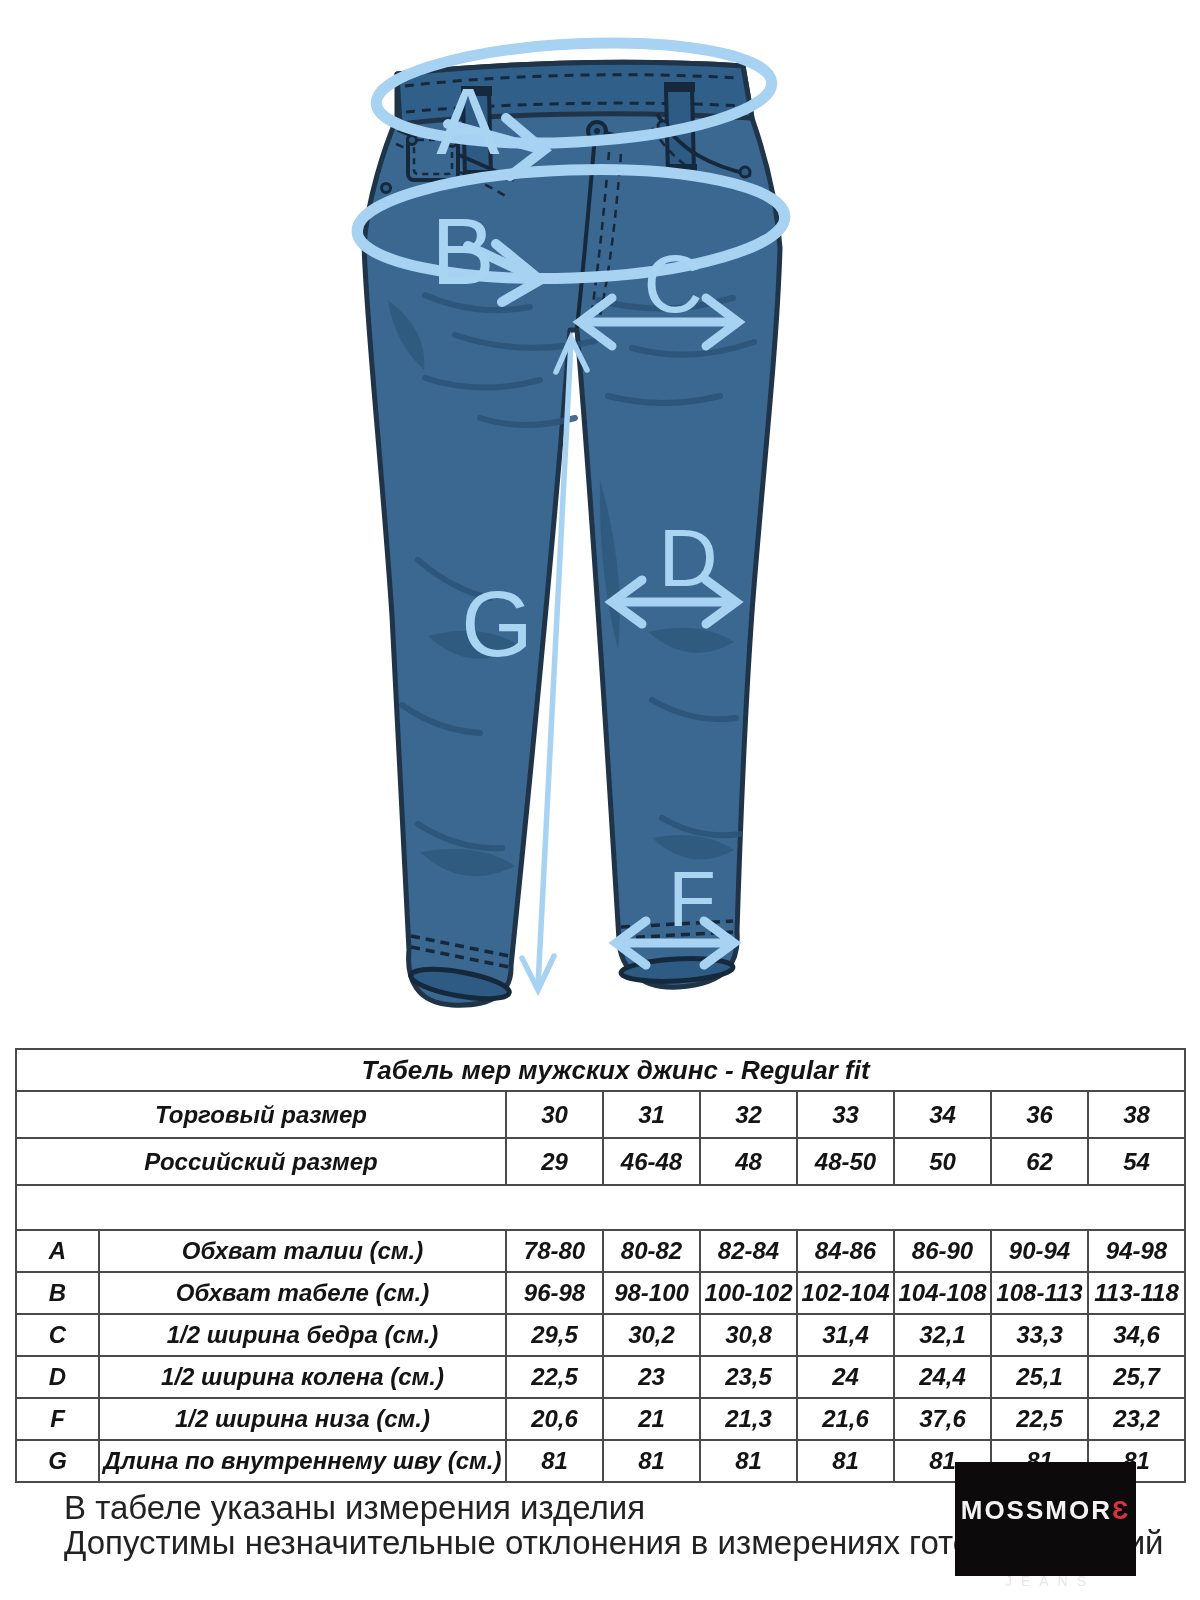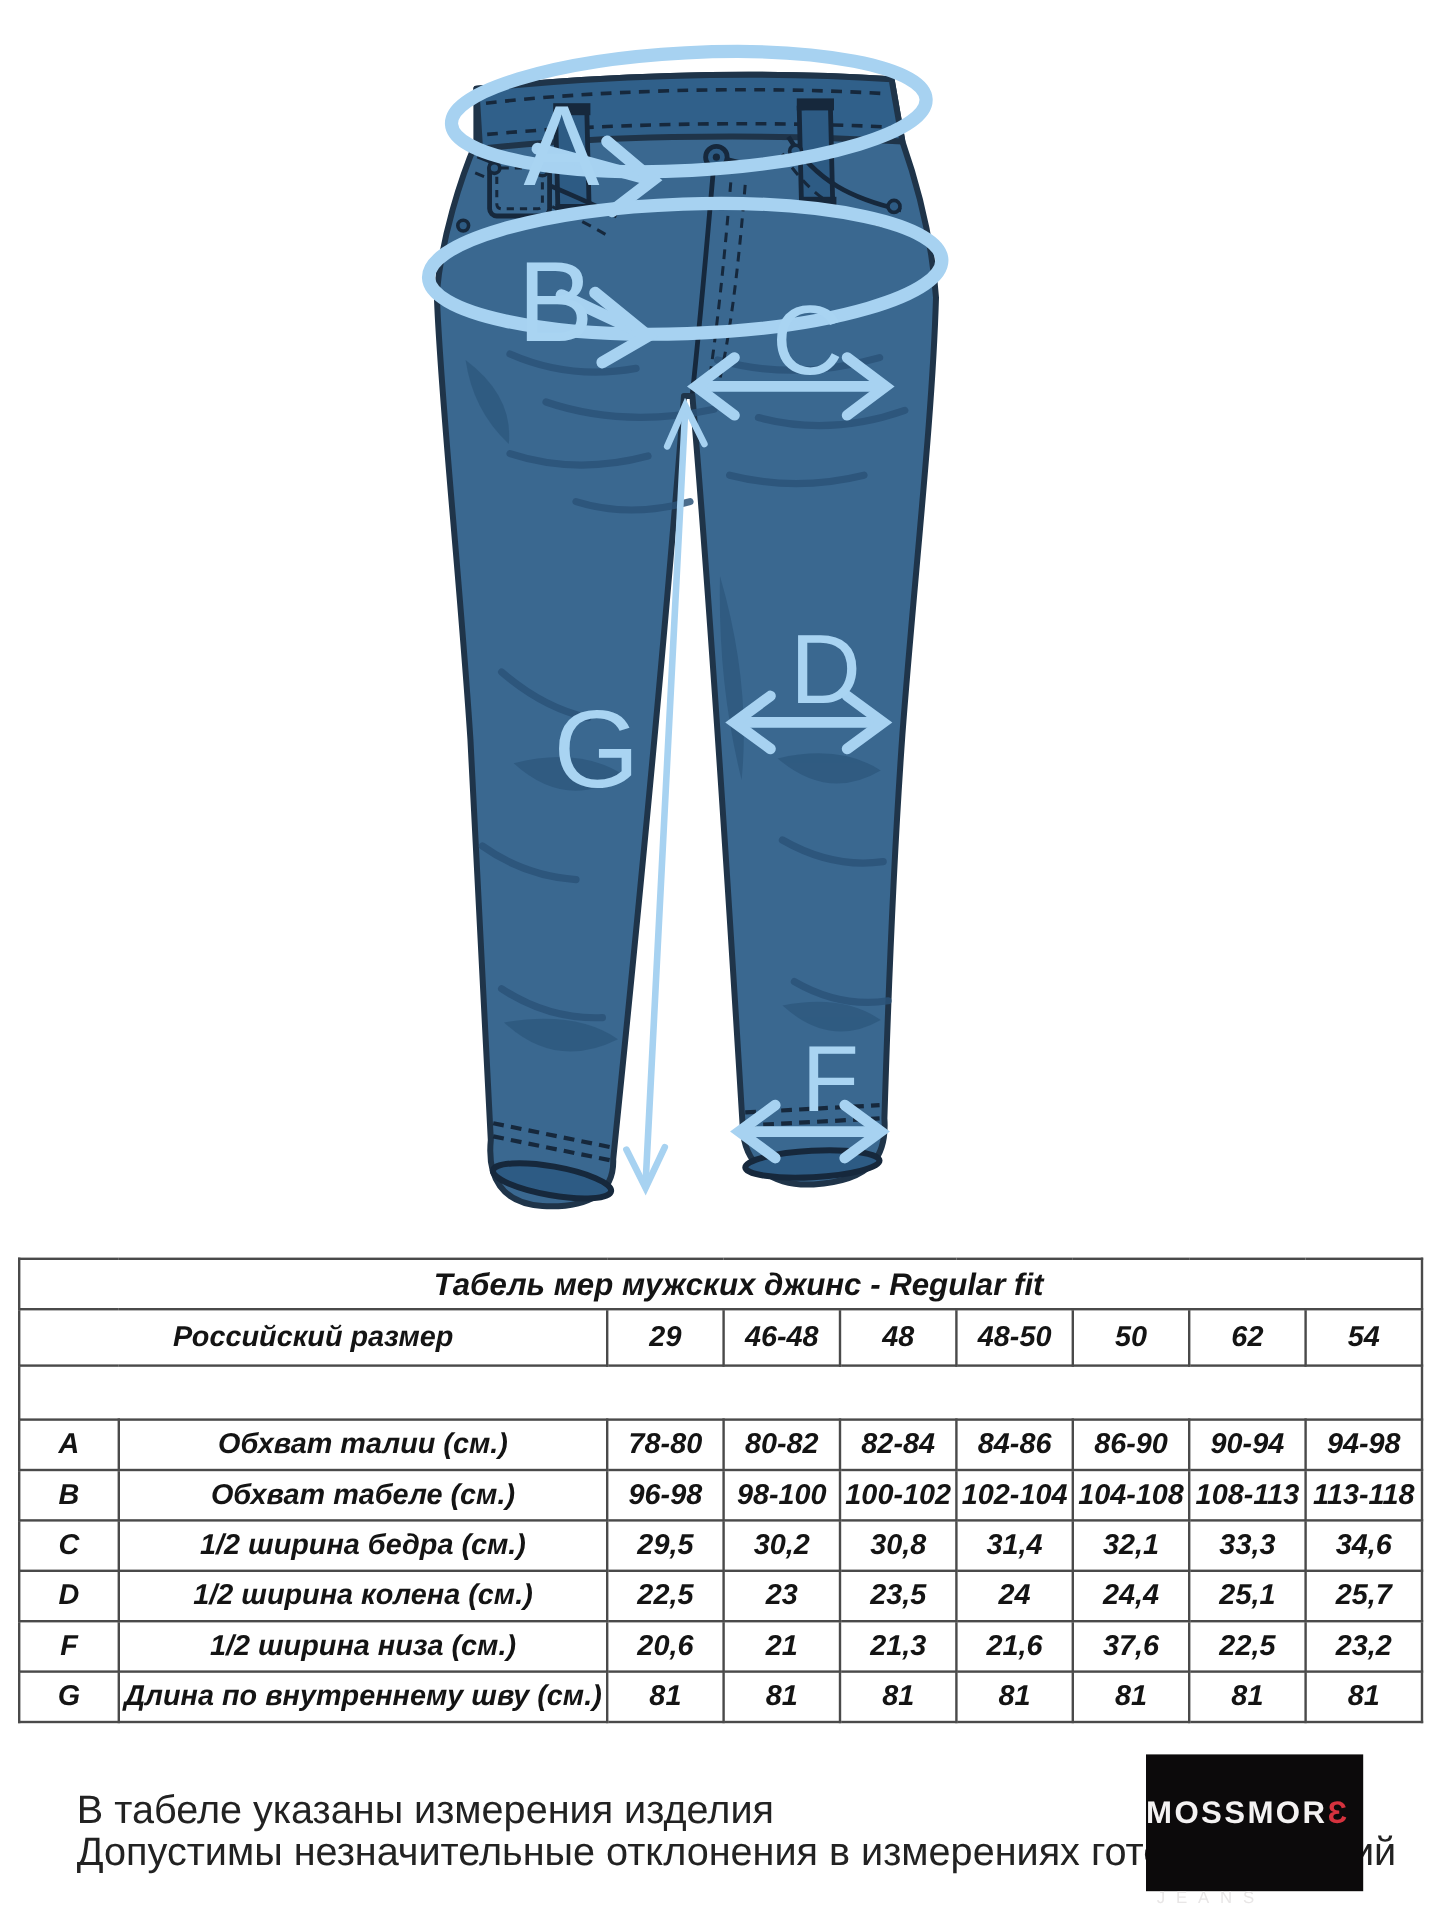--- a/index.html
+++ b/index.html
@@ -20,21 +20,21 @@
   tr.row-spacer td{height:43px;border-left:2px solid #4a4a4a;border-right:2px solid #4a4a4a;}
   tr.row-measure td{height:40px;}
   td.desc{font-size:24px;}
 
   
   .notes{position:absolute;left:64px;top:1490px;font-size:33px;color:#222;
     line-height:35px;font-weight:normal;}
 
   
   .logo{position:absolute;left:955px;top:1462px;width:181px;height:114px;background:#0c0a0b;
-    display:flex;flex-direction:column;justify-content:center;gap:41px;}
+    display:flex;flex-direction:column;align-items:center;justify-content:center;gap:41px;}
   .logo .brand{color:#f4f2f2;font-size:26px;font-weight:bold;letter-spacing:2px;margin-top:4px;white-space:nowrap;}
   .logo .brand .rede{color:#d5323e;}
   .logo .sub{color:#e8e6e6;font-size:14px;letter-spacing:9px;margin-top:6px;padding-left:9px;}
 </style>
 </head>
 <body>
 
 <div class="stage">
 
   <svg class="jeans-svg" width="1200" height="1040" viewBox="0 0 1200 1040">
@@ -177,20 +177,30 @@
       <col style="width:97px">
         <col style="width:97px">
         <col style="width:97px">
         <col style="width:97px">
     </colgroup>
     <tbody>
       <tr class="row-title">
         <td colspan="9">Табель мер мужских джинс - Regular fit</td>
       </tr>
       <tr class="row-size">
+        <td colspan="2" class="desc">Торговый размер</td>
+        <td>30</td>
+        <td>31</td>
+        <td>32</td>
+        <td>33</td>
+        <td>34</td>
+        <td>36</td>
+        <td>38</td>
+      </tr>
+      <tr class="row-size">
         <td colspan="2" class="desc">Российский размер</td>
         <td>29</td>
         <td>46-48</td>
         <td>48</td>
         <td>48-50</td>
         <td>50</td>
         <td>62</td>
         <td>54</td>
       </tr>
       <tr class="row-spacer">

